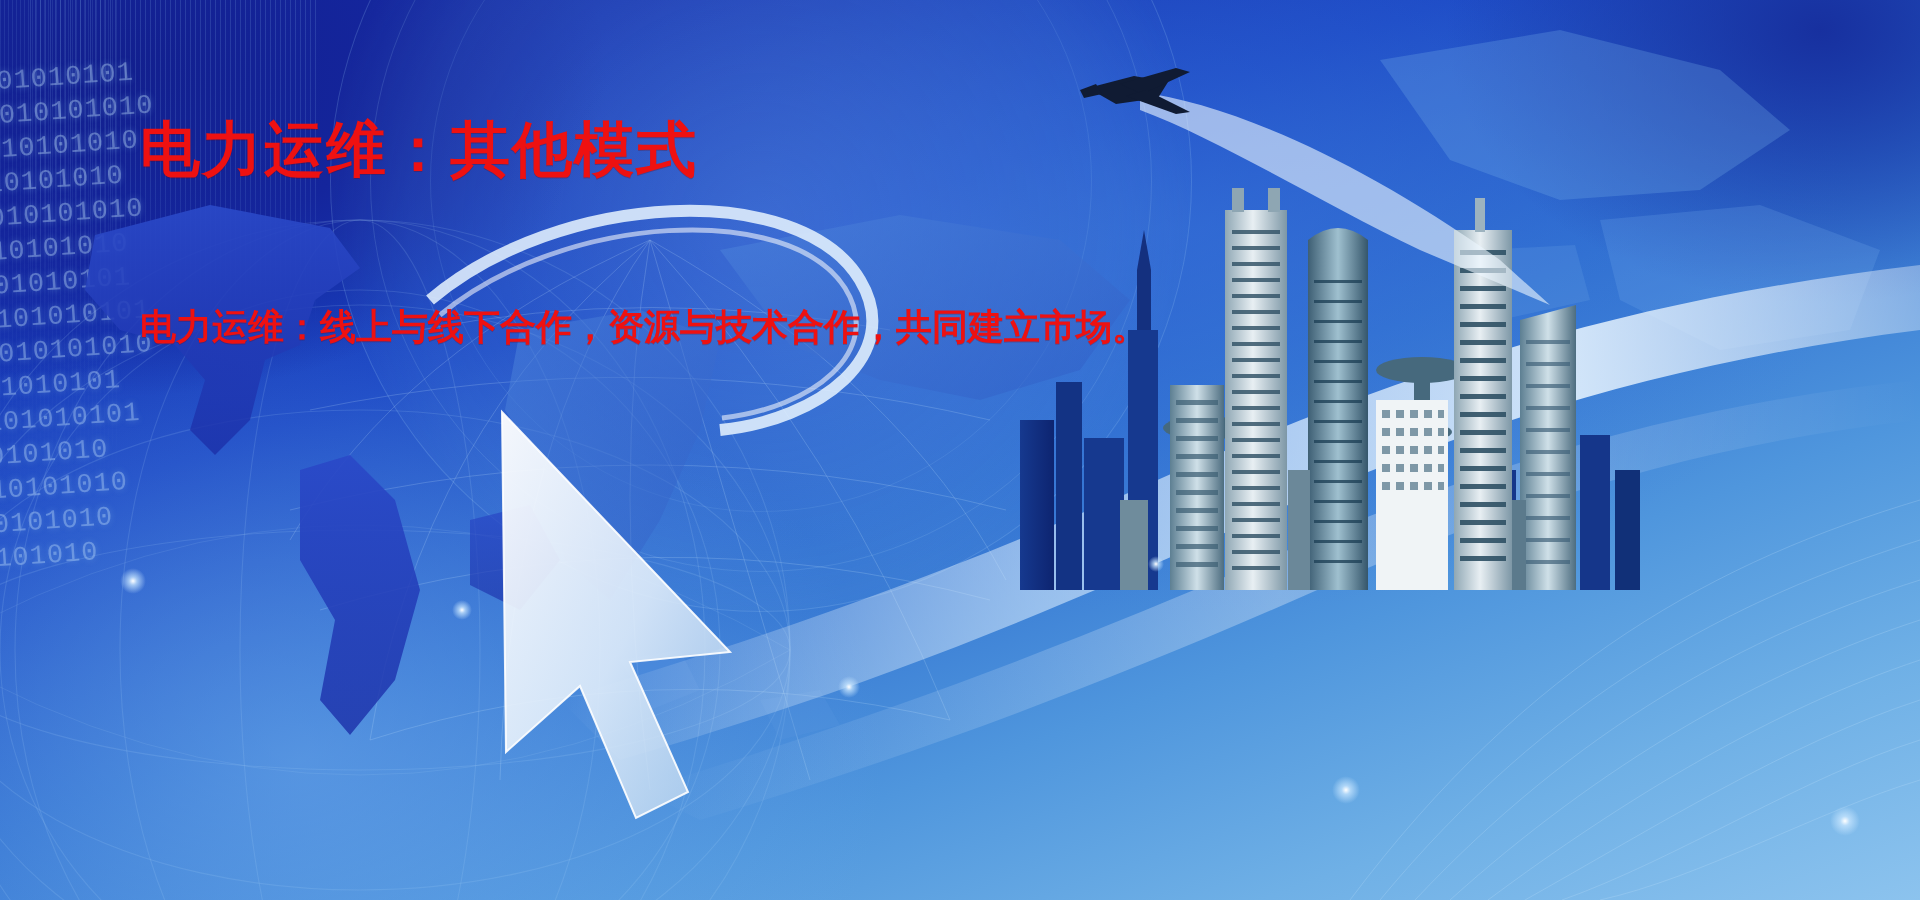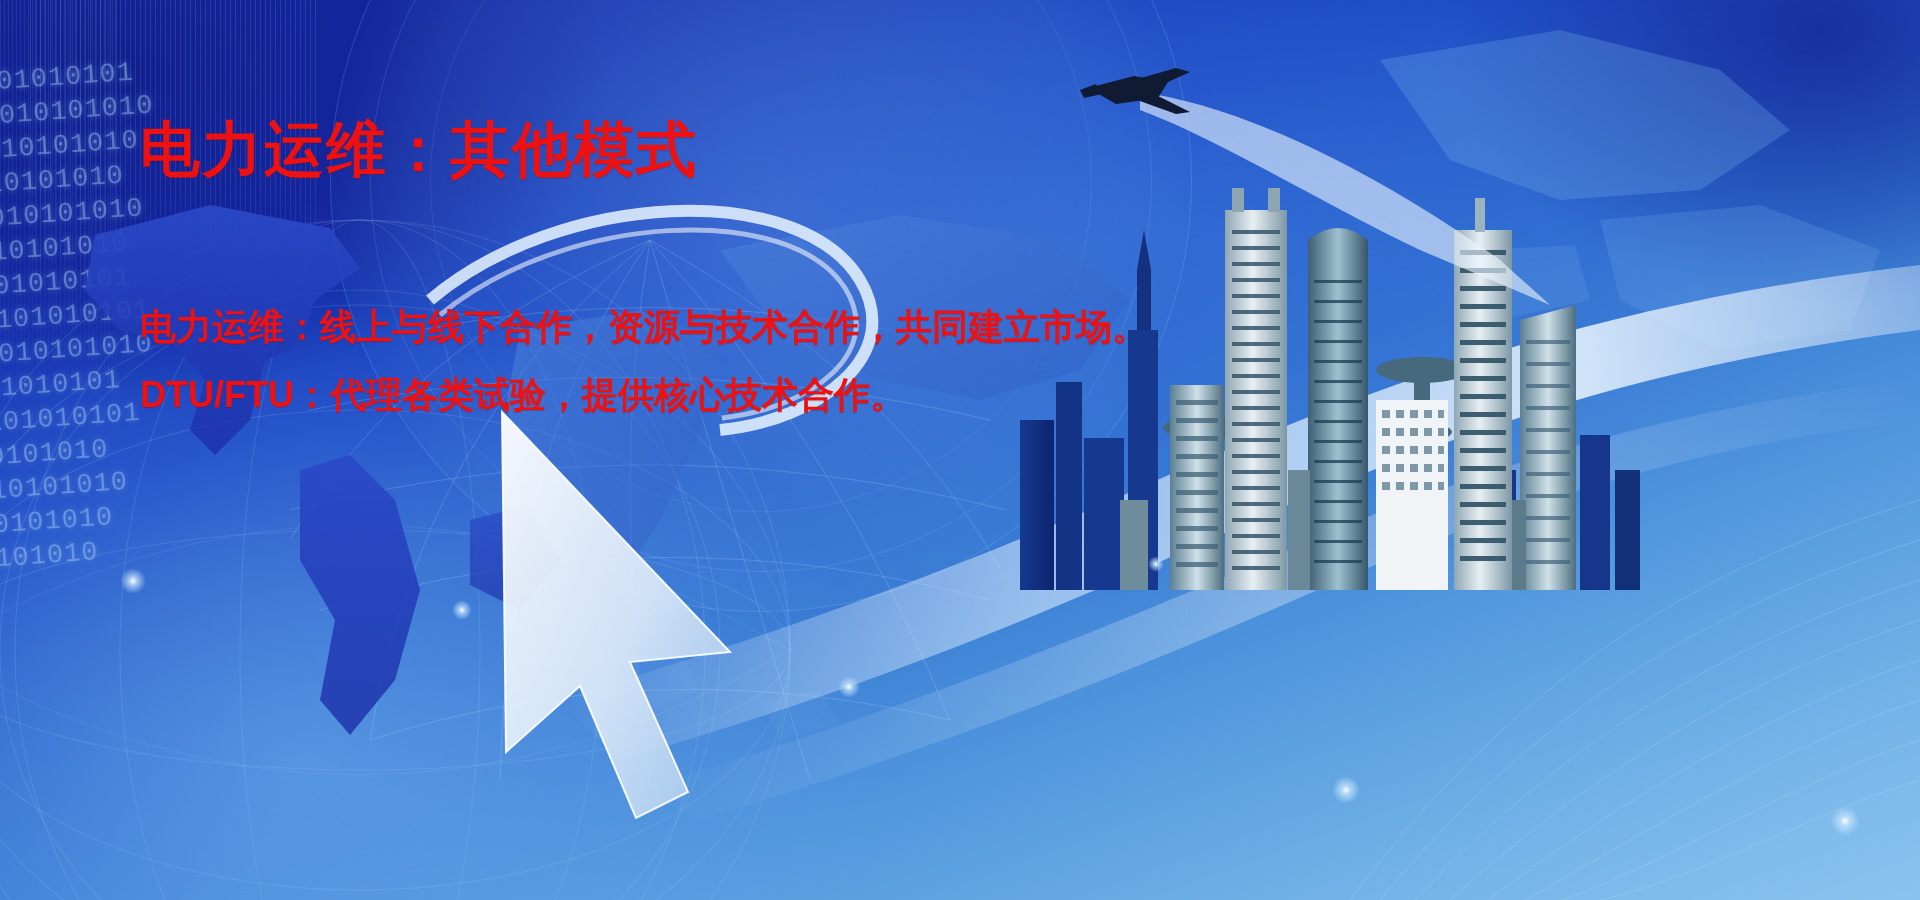--- a/index.html
+++ b/index.html
@@ -421,16 +421,15 @@
       <path d="M720 220 C590 262 450 350 325 420"></path>
       <path d="M720 260 C605 296 475 380 362 420"></path>
       <path d="M720 300 C620 330 500 398 400 420"></path>
     </g>
   </svg>
 
   <div class="title">电力运维：其他模式</div>
 
   <div class="body">
     <div class="line l1">电力运维：线上与线下合作，资源与技术合作，共同建立市场。</div>
-    <div class="line l2">DTU/FTU：代理各类试验，提供核心技术合作。</div>
   </div>
 
 </div>
 
 </body></html>

